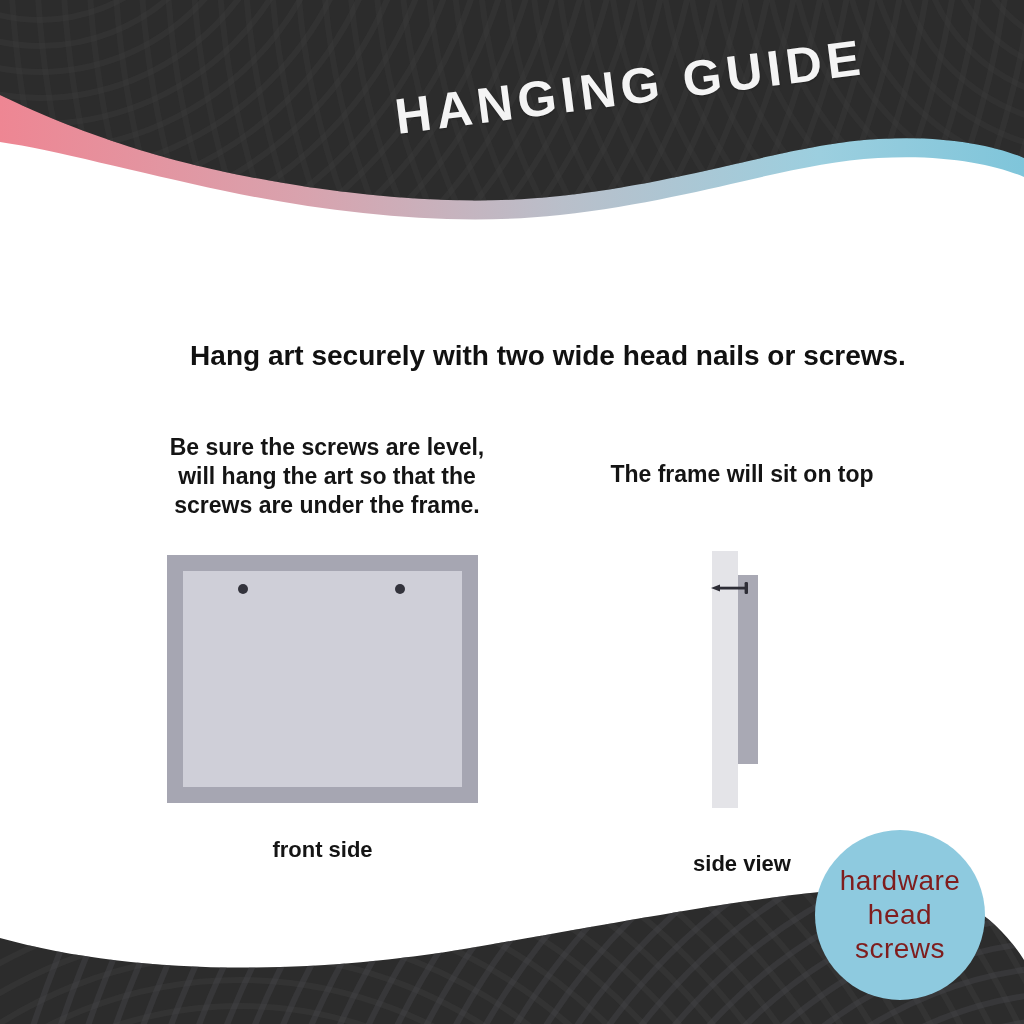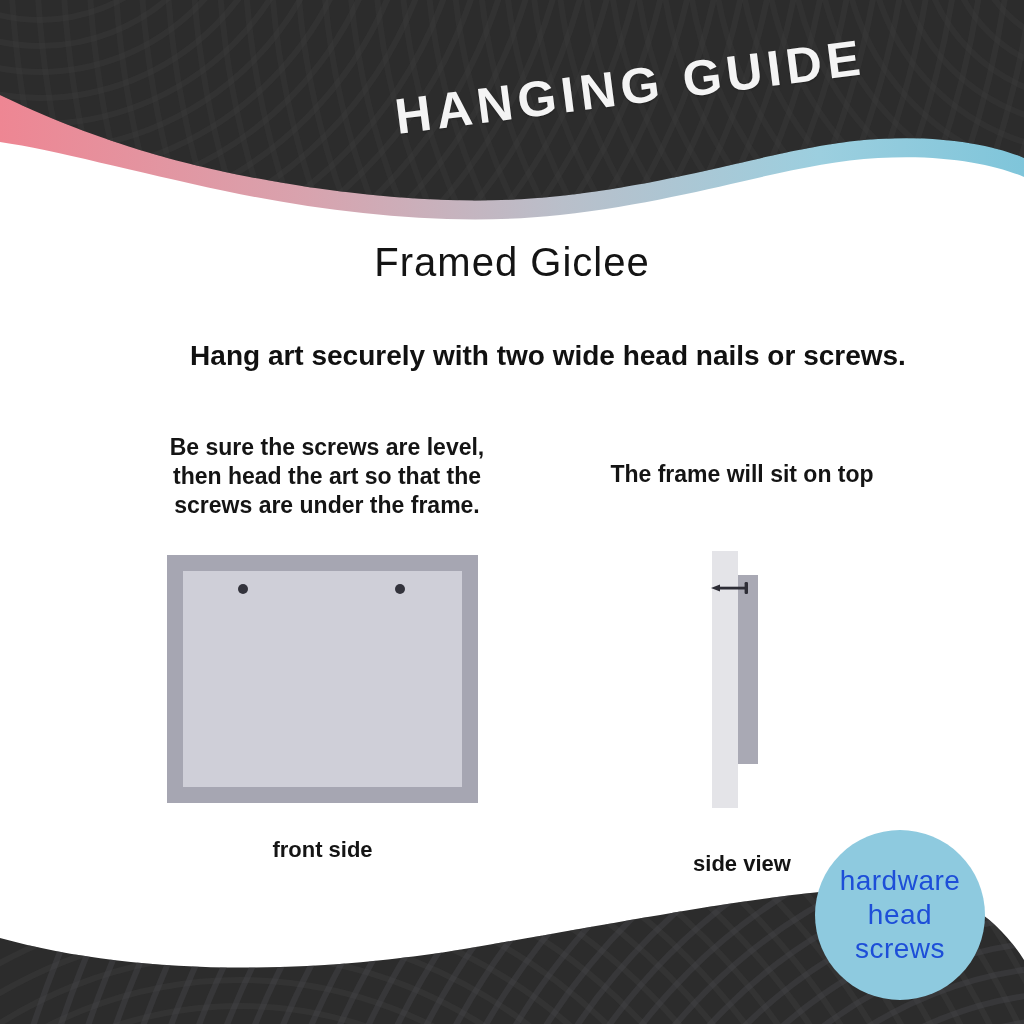--- a/index.html
+++ b/index.html
@@ -47,21 +47,21 @@
   .nail{position:absolute;left:710px;top:580px;z-index:3;}
 
   .view-label{position:absolute;text-align:center;font-size:22px;font-weight:bold;color:#141414;z-index:2;}
   .label-front{left:167px;top:837px;width:311px;}
   .label-side{left:562px;top:851px;width:360px;}
 
   
   .footer-svg{position:absolute;left:0;top:824px;z-index:1;}
   .badge{position:absolute;left:815px;top:830px;width:170px;height:170px;border-radius:50%;
     background:#8ecadf;z-index:4;display:flex;flex-direction:column;align-items:center;
-    justify-content:center;color:#1d4ed8;font-size:28px;line-height:34px;font-weight:400;
+    justify-content:center;color:#7f1d1d;font-size:28px;line-height:34px;font-weight:400;
     letter-spacing:.5px;text-align:center;}
 </style>
 </head>
 <body>
 
 <div class="page">
 
   <svg class="header-svg" width="1024" height="230" viewBox="0 0 1024 230">
     <defs>
       <linearGradient id="bandGrad" x1="0" y1="0" x2="1" y2="0">
@@ -171,27 +171,26 @@
           <circle cx="1090" cy="-70" r="1132"></circle>
           <circle cx="1090" cy="-70" r="1158"></circle>
           <circle cx="1090" cy="-70" r="1184"></circle>
         </g>
     </g>
   </svg>
 
   <div class="hanging-title">HANGING GUIDE</div>
 
 
-  <div class="product-title">Framed Giclee</div>
 
   <div class="intro-text">Hang art securely with two wide head nails or screws.</div>
 
   <div class="caption caption-front">
     <div>Be sure the screws are level,</div>
-    <div>then head the art so that the</div>
+    <div>will hang the art so that the</div>
     <div>screws are under the frame.</div>
   </div>
 
   <div class="caption caption-side">
     <div>The frame will sit on top</div>
   </div>
 
   <div class="front-frame" style="background: rgb(166, 166, 178);">
     <div class="front-frame-inner" style="background: rgb(207, 207, 216);"></div>
     <div class="screw-dot left" style="background: rgb(51, 51, 60);"></div>

